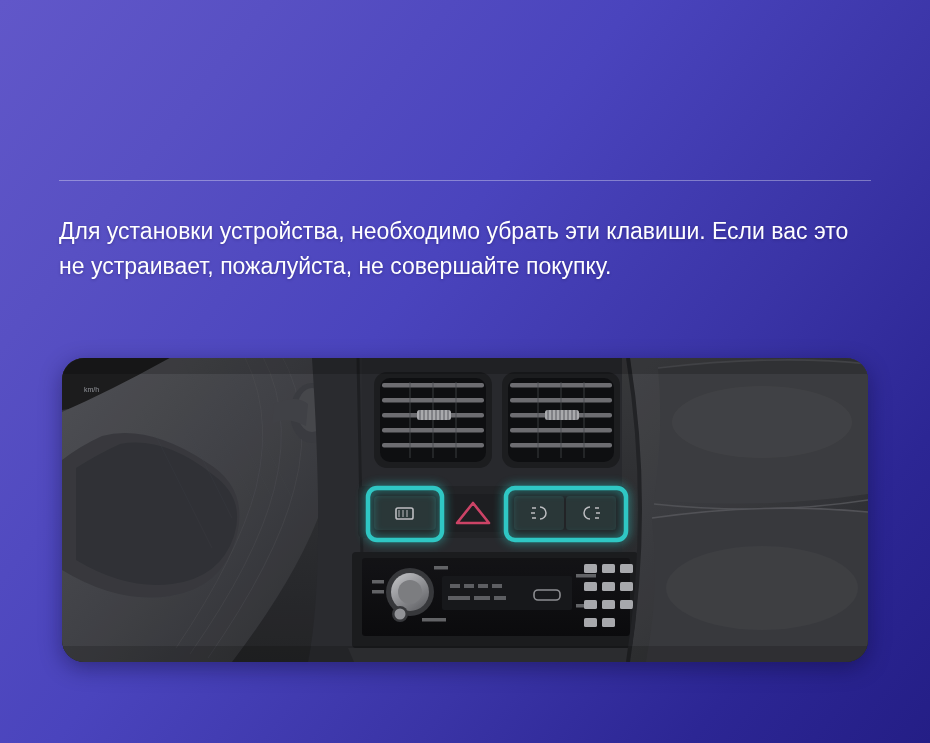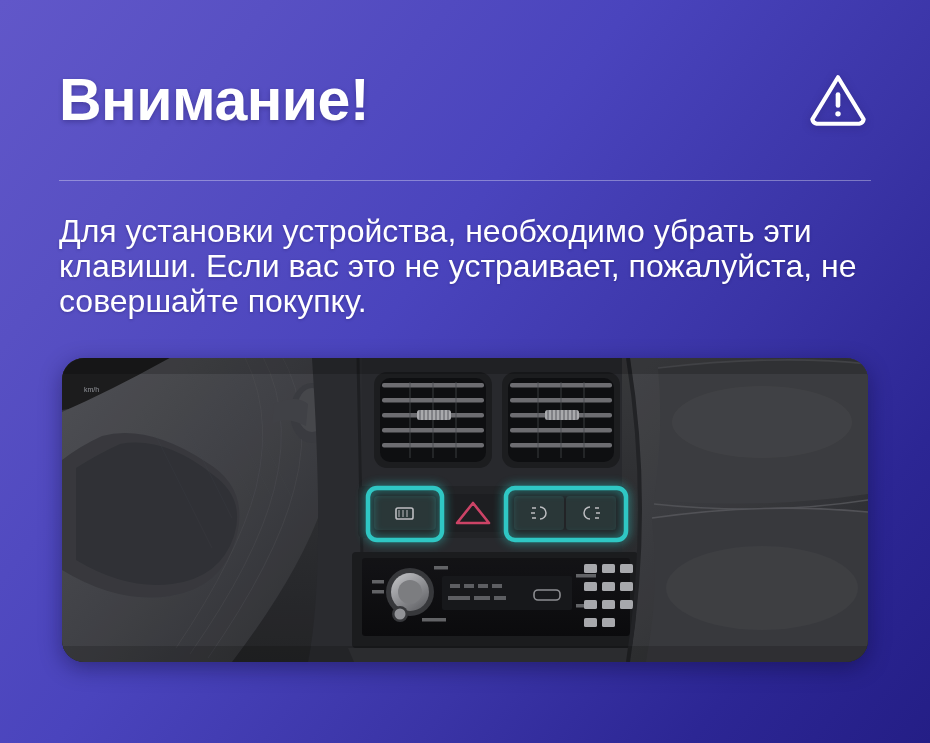--- a/index.html
+++ b/index.html
@@ -65,21 +65,21 @@
     background: rgba(255,255,255,0.34);
   }
 
   
   #body-copy {
     position: absolute;
     left: 59px;
     top: 214px;
     width: 800px;
     color: #ffffff;
-    font-size: 32px;
+    font-size: 23px;
     font-weight: 500;
     line-height: 35px;
     text-shadow: 0 1px 3px rgba(20,12,70,0.28);
   }
 
   
   #photo {
     position: absolute;
     left: 62px;
     top: 358px;
@@ -90,29 +90,20 @@
     background: #2a2a2c;
     box-shadow: 0 6px 22px rgba(10,6,45,0.42);
   }
   #photo-svg { display: block; width: 100%; height: 100%; }
 </style>
 </head>
 <body>
 
 <div id="banner">
 
-  <div id="header">
-    <div id="title">Внимание!</div>
-
-    <svg id="warn-icon" viewBox="0 0 64 64">
-      <path d="M32 8.5 L58.5 52 A5.5 5.5 0 0 1 54 56.5 L10 56.5 A5.5 5.5 0 0 1 5.5 52 Z" fill="none" stroke="#ffffff" stroke-width="4.2" stroke-linejoin="round"></path>
-      <rect x="29.6" y="24" width="4.8" height="16" rx="2.4" fill="#ffffff"></rect>
-      <circle cx="32" cy="46.3" r="2.8" fill="#ffffff"></circle>
-    </svg>
-  </div>
 
   <div id="divider"></div>
 
   <div id="body-copy">Для установки устройства, необходимо убрать эти клавиши. Если вас это не устраивает, пожалуйста, не совершайте покупку.</div>
 
   <div id="photo">
     <svg id="photo-svg" viewBox="0 0 806 304" preserveAspectRatio="xMidYMid slice">
       <defs>
         <linearGradient id="dashTop" x1="0" y1="0" x2="0" y2="1">
           <stop offset="0" stop-color="#3b3c3e"></stop>

